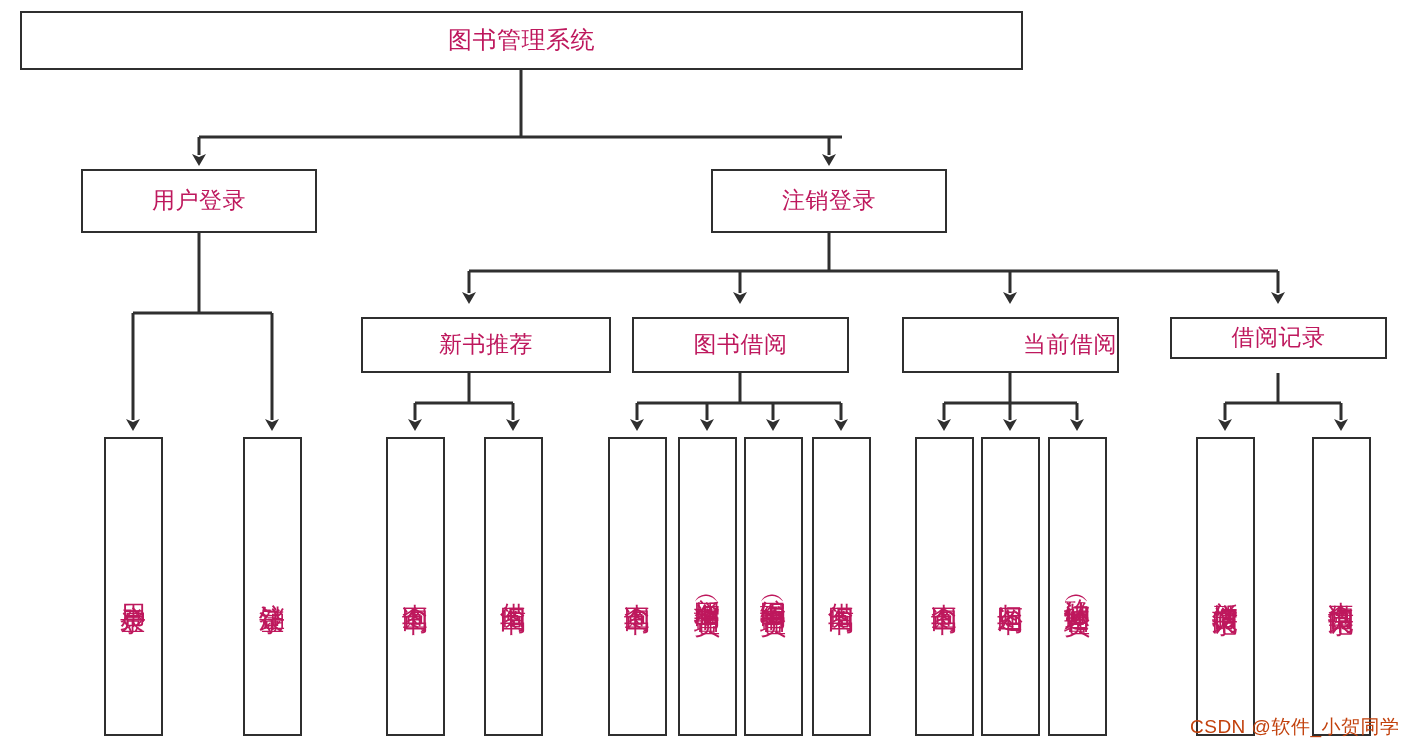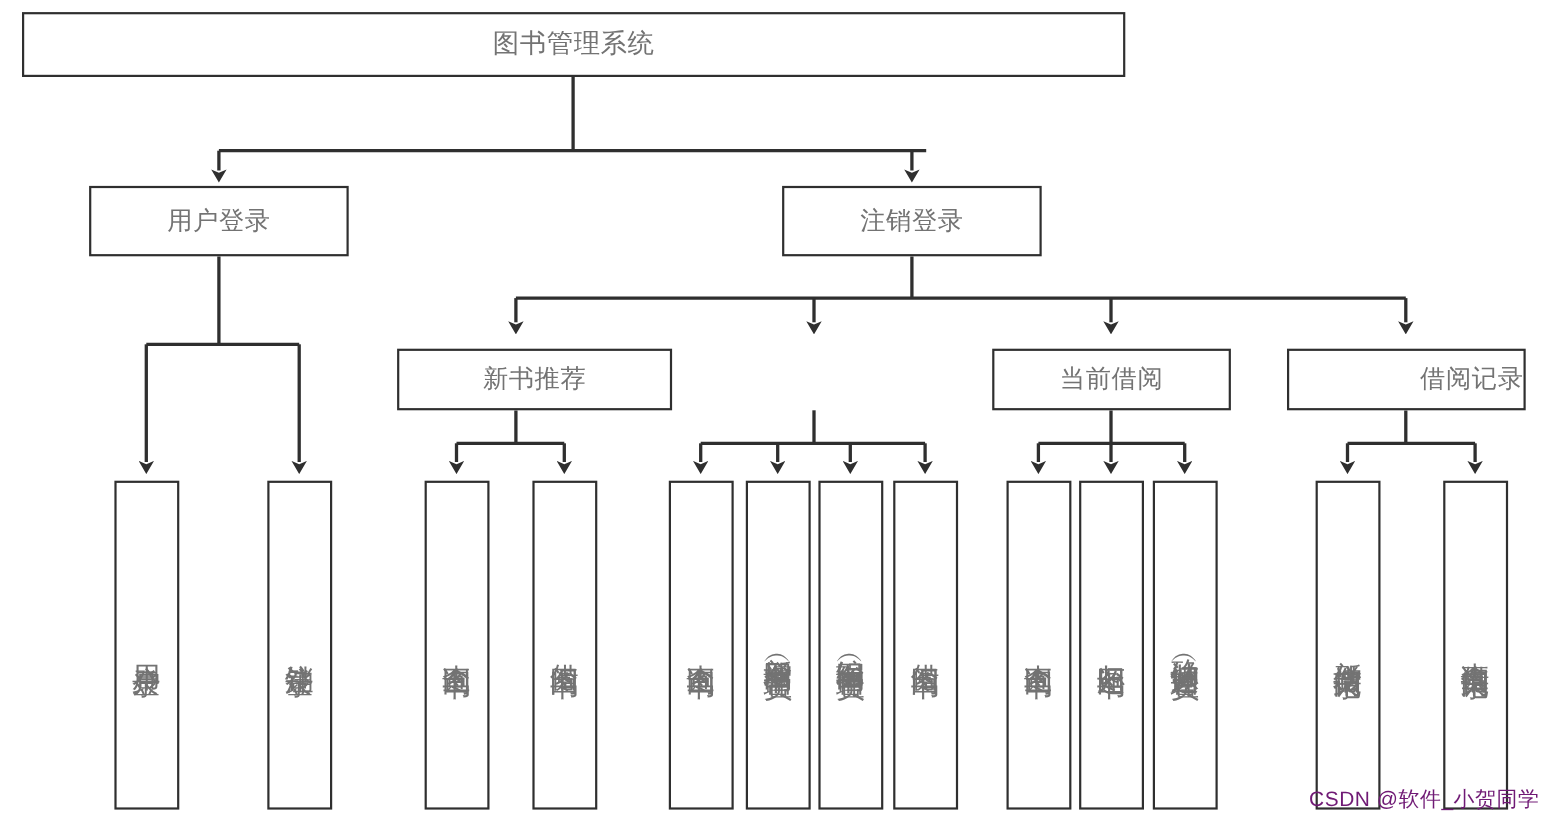--- a/index.html
+++ b/index.html
@@ -26,21 +26,21 @@
     pointer-events: none;
   }
   .node {
     position: absolute;
     box-sizing: border-box;
     background: #ffffff;
     border: 2.5px solid #2f2f2f;
     display: flex;
     align-items: center;
     justify-content: center;
-    color: #737373;
+    color: #be185d;
     z-index: 2;
   }
   .node .lbl {
     display: block;
     text-align: center;
     line-height: 1.18;
     white-space: nowrap;
   }
   
   .node.horiz .lbl {
@@ -59,21 +59,21 @@
   .node.vert .lbl {
     writing-mode: vertical-rl;
     text-orientation: upright;
     font-size: 26px;
     line-height: 1.0;
     letter-spacing: 2px;
     white-space: nowrap;
   }
   .watermark {
     position: absolute;
-    color: #701a75;
+    color: #c2410c;
     font-size: 19px;
     letter-spacing: 0.5px;
     z-index: 5;
     white-space: nowrap;
   }
 </style>
 </head>
 <body>
 
 <div id="canvas">
@@ -135,24 +135,27 @@
   <div class="node horiz" style="left:81px; top:169px; width:236px; height:64px;">
     <span class="lbl">用户登录</span>
   </div>
   <div class="node horiz" style="left:711px; top:169px; width:236px; height:64px;">
     <span class="lbl">注销登录</span>
   </div>
 
   <div class="node horiz" style="left:361px; top:317px; width:250px; height:56px;">
     <span class="lbl">新书推荐</span>
   </div>
-  <div class="node horiz" style="left:902px; top:317px; width:217px; height:56px;">
+  <div class="node horiz" style="left:632px; top:317px; width:217px; height:56px;">
+    <span class="lbl">图书借阅</span>
+  </div>
+  <div class="node horiz" style="left:902px; top:317px; width:217px; height:56px;justify-content:flex-end;">
     <span class="lbl">当前借阅</span>
   </div>
-  <div class="node horiz" style="left:1170px; top:317px; width:217px; height:56px;justify-content:flex-end;">
+  <div class="node horiz" style="left:1170px; top:317px; width:217px; height:42px;">
     <span class="lbl">借阅记录</span>
   </div>
 
   <div class="node vert" style="left:104px; top:437px; width:59px; height:299px;">
     <span class="lbl">用户登录</span>
   </div>
   <div class="node vert" style="left:243px; top:437px; width:59px; height:299px;">
     <span class="lbl">注销登录</span>
   </div>
 

